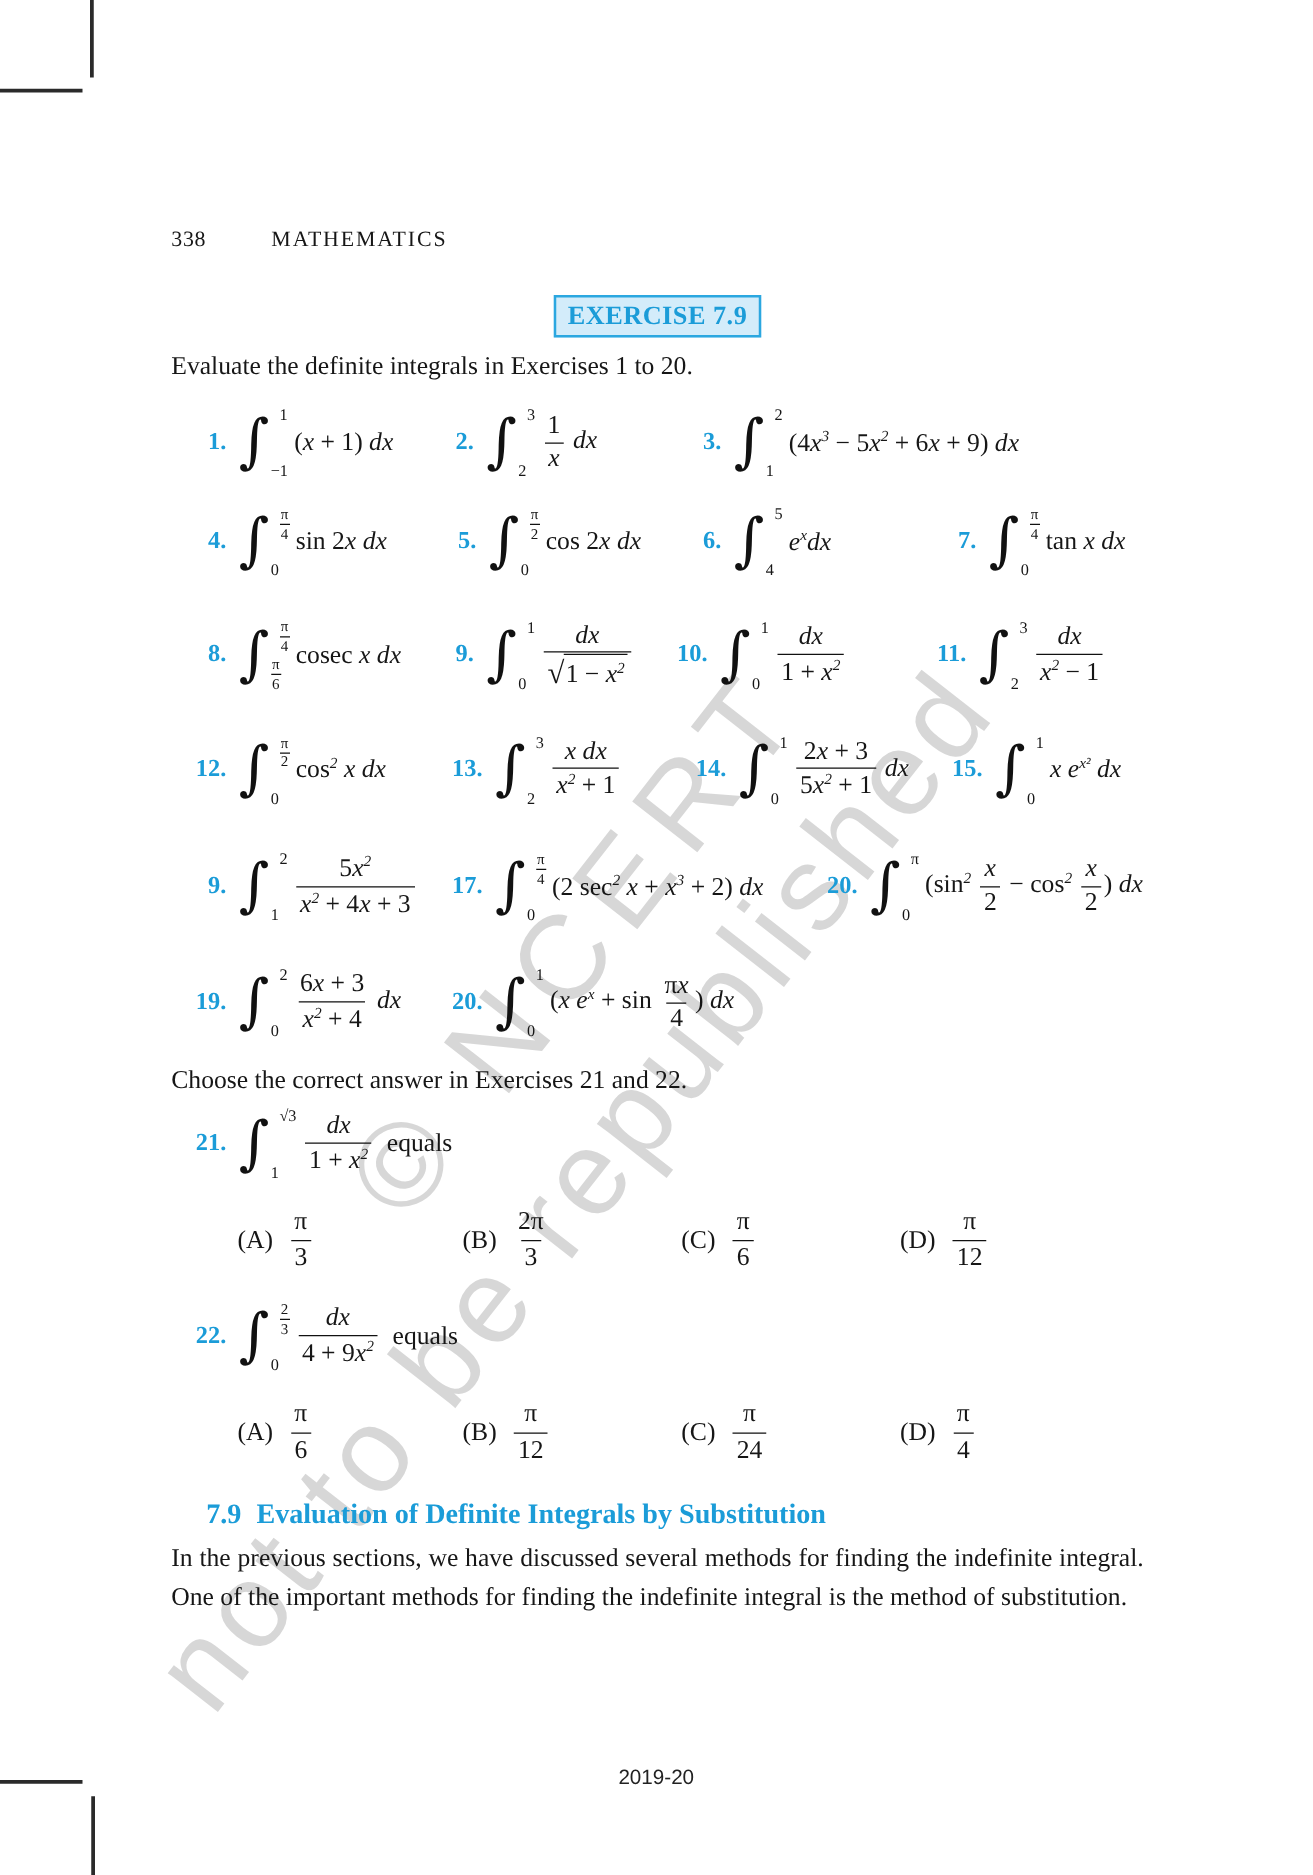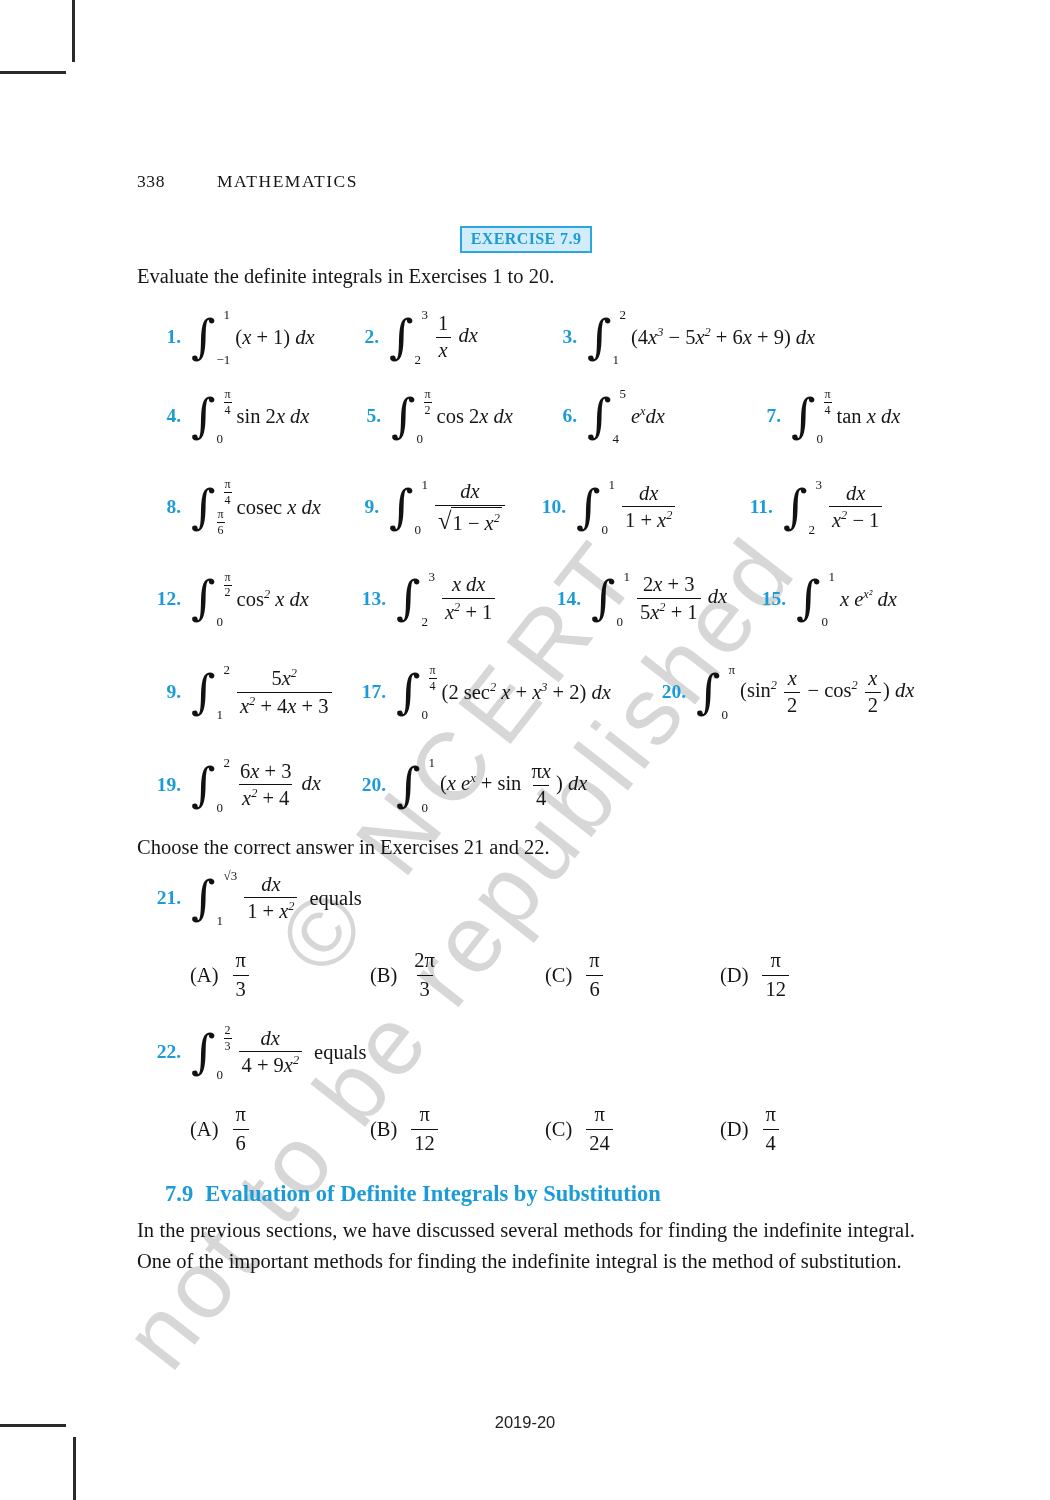--- a/index.html
+++ b/index.html
@@ -11,27 +11,27 @@
   .crop.tl-h{left:0;top:71px;width:66px;height:2.5px;}
   .crop.bl-h{left:0;top:1424px;width:66px;height:2.5px;}
   .crop.bl-v{left:73px;top:1437px;width:2.5px;height:63px;}
   
   .wm{position:absolute;left:0;top:0;width:100%;height:100%;z-index:0;pointer-events:none;}
   .wm span{position:absolute;font-family:"Liberation Sans",sans-serif;color:rgba(110,110,110,0.28);
            white-space:nowrap;transform-origin:0 50%;font-weight:400;}
   .wm .l1{left:300px;top:905px;font-size:96px;letter-spacing:14px;transform:rotate(-52deg);}
   .wm .l2{left:145px;top:1300px;font-size:96px;letter-spacing:6px;transform:rotate(-52deg);}
   
-  .content{position:absolute;left:137px;top:171px;width:778px;z-index:1;}
+  .content{position:absolute;left:137px;top:181px;width:778px;z-index:1;}
   .hdr{font-size:17.5px;letter-spacing:0.6px;}
   .hdr .pn{display:inline-block;}
   .hdr .rt{display:inline-block;margin-left:47px;letter-spacing:1.5px;}
   .exwrap{text-align:center;margin-top:34px;}
   .exbox{display:inline-block;border:2px solid var(--box-bd,#2ba7e0);background:var(--box-bg,#d3ecfa);
-         color:var(--accent,#1b9cd8);font-weight:bold;font-size:16px;padding:2px 9px 3px;letter-spacing:0.4px;}
+         color:var(--accent,#1b9cd8);font-weight:bold;font-size:21px;padding:2px 9px 3px;letter-spacing:0.4px;}
   .intro{font-size:20.5px;margin:12px 0 0 0;}
   .problems{margin-top:13px;}
   .prow{display:flex;align-items:center;}
   .pcell{flex:0 0 auto;overflow:visible;}
   .problem{display:flex;align-items:center;white-space:nowrap;}
   .pnum{width:44px;flex:0 0 44px;text-align:right;margin-right:10px;color:var(--accent,#1b9cd8);
         font-weight:bold;font-size:19.5px;}
   .integral{display:inline-flex;align-items:center;margin-right:5px;}
   .isign{font-family:"DejaVu Serif",serif;font-size:47px;line-height:0.82;font-weight:400;color:#111;}
   .ib{display:inline-flex;flex-direction:column;justify-content:space-between;align-self:center;

